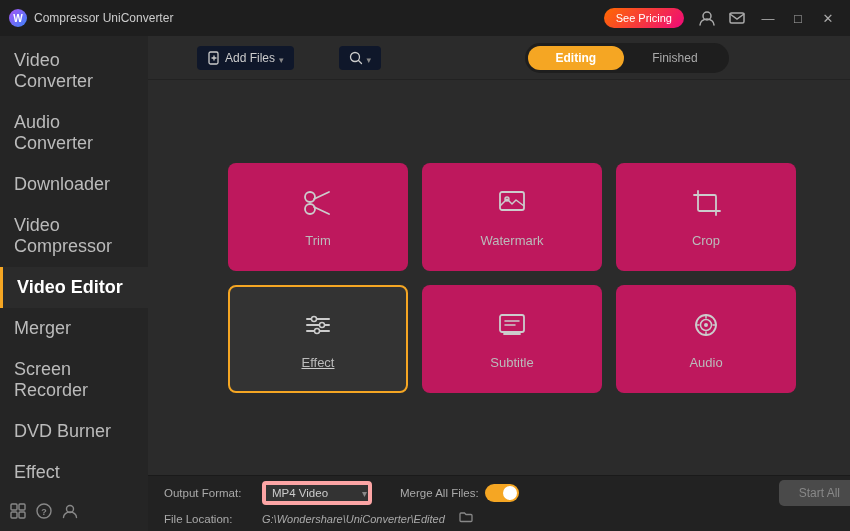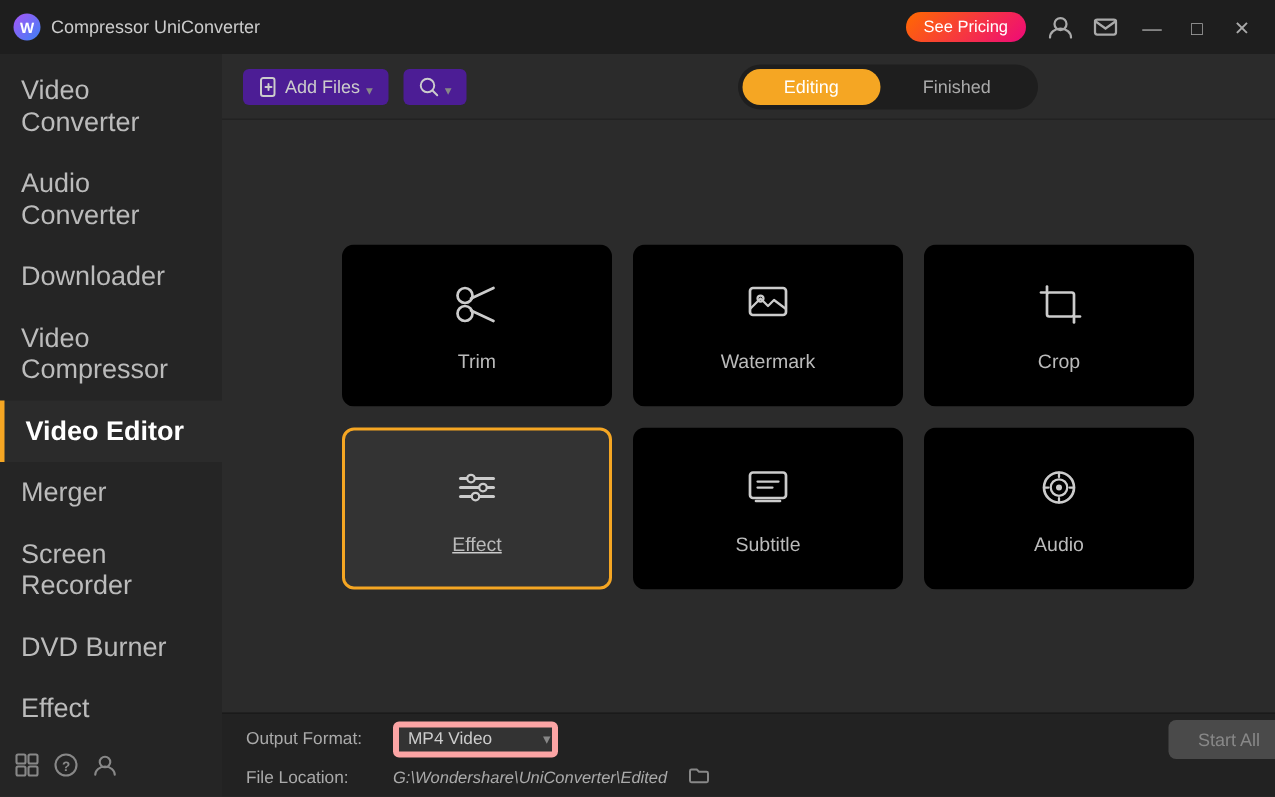--- a/index.html
+++ b/index.html
@@ -119,64 +119,65 @@
       display: flex;
       align-items: center;
       padding: 0 14px;
       gap: 10px;
       border-bottom: 1px solid #222;
     }
     .toolbar-btn {
       display: flex;
       align-items: flex-end;
       gap: 4px;
-      background: #4c1d95;
+      background: #0f172a;
       border: none;
       border-radius: 4px;
       color: #ccc;
       font-size: 12px;
       padding: 5px 10px;
       cursor: pointer;
+      margin-left: 35px;
     }
     .tab-group {
       display: flex;
       background: #1e1e1e;
       border-radius: 16px;
       padding: 3px;
       margin: 0 auto;
     }
     .tab-item {
       padding: 5px 28px;
       border-radius: 14px;
       font-size: 12px;
       cursor: pointer;
       color: #aaa;
     }
     .tab-item.active {
       background: #f5a623;
       color: #fff;
-      font-weight: 400;
+      font-weight: 700;
     }
 
     
     .editor-area {
       flex: 1;
       display: flex;
       flex-direction: column;
       align-items: center;
       justify-content: center;
       padding: 20px 80px;
     }
     .tools-grid {
       display: grid;
       grid-template-columns: repeat(3, 180px);
       gap: 14px;
     }
     .tool-card {
-      background: #000000;
+      background: #be185d;
       border-radius: 8px;
       display: flex;
       flex-direction: column;
       align-items: center;
       justify-content: center;
       height: 108px;
       cursor: pointer;
       transition: background 0.15s;
       border: 2px solid transparent;
     }
@@ -478,20 +479,24 @@
       <div class="bottom-row">
         <span class="bottom-label">Output Format:</span>
         <div class="select-wrapper">
           <select class="format-select">
             <option>MP4 Video</option>
             <option>AVI</option>
             <option>MOV</option>
             <option>MKV</option>
           </select>
         </div>
+        <div class="merge-toggle">
+          <span class="toggle-label">Merge All Files:</span>
+          <div class="toggle-switch"></div>
+        </div>
         <button class="start-btn">Start All</button>
       </div>
       <div class="bottom-row">
         <span class="bottom-label">File Location:</span>
         <span class="file-path">G:\Wondershare\UniConverter\Edited</span>
         <span class="file-icon" style="margin-left:6px;">
           <svg width="14" height="14" viewBox="0 0 14 14" fill="none">
             <path d="M1 4a1 1 0 011-1h3.5l1.5 1.5H12a1 1 0 011 1v5a1 1 0 01-1 1H2a1 1 0 01-1-1V4z" stroke="#888" stroke-width="1.3" fill="none"></path>
           </svg>
         </span>

